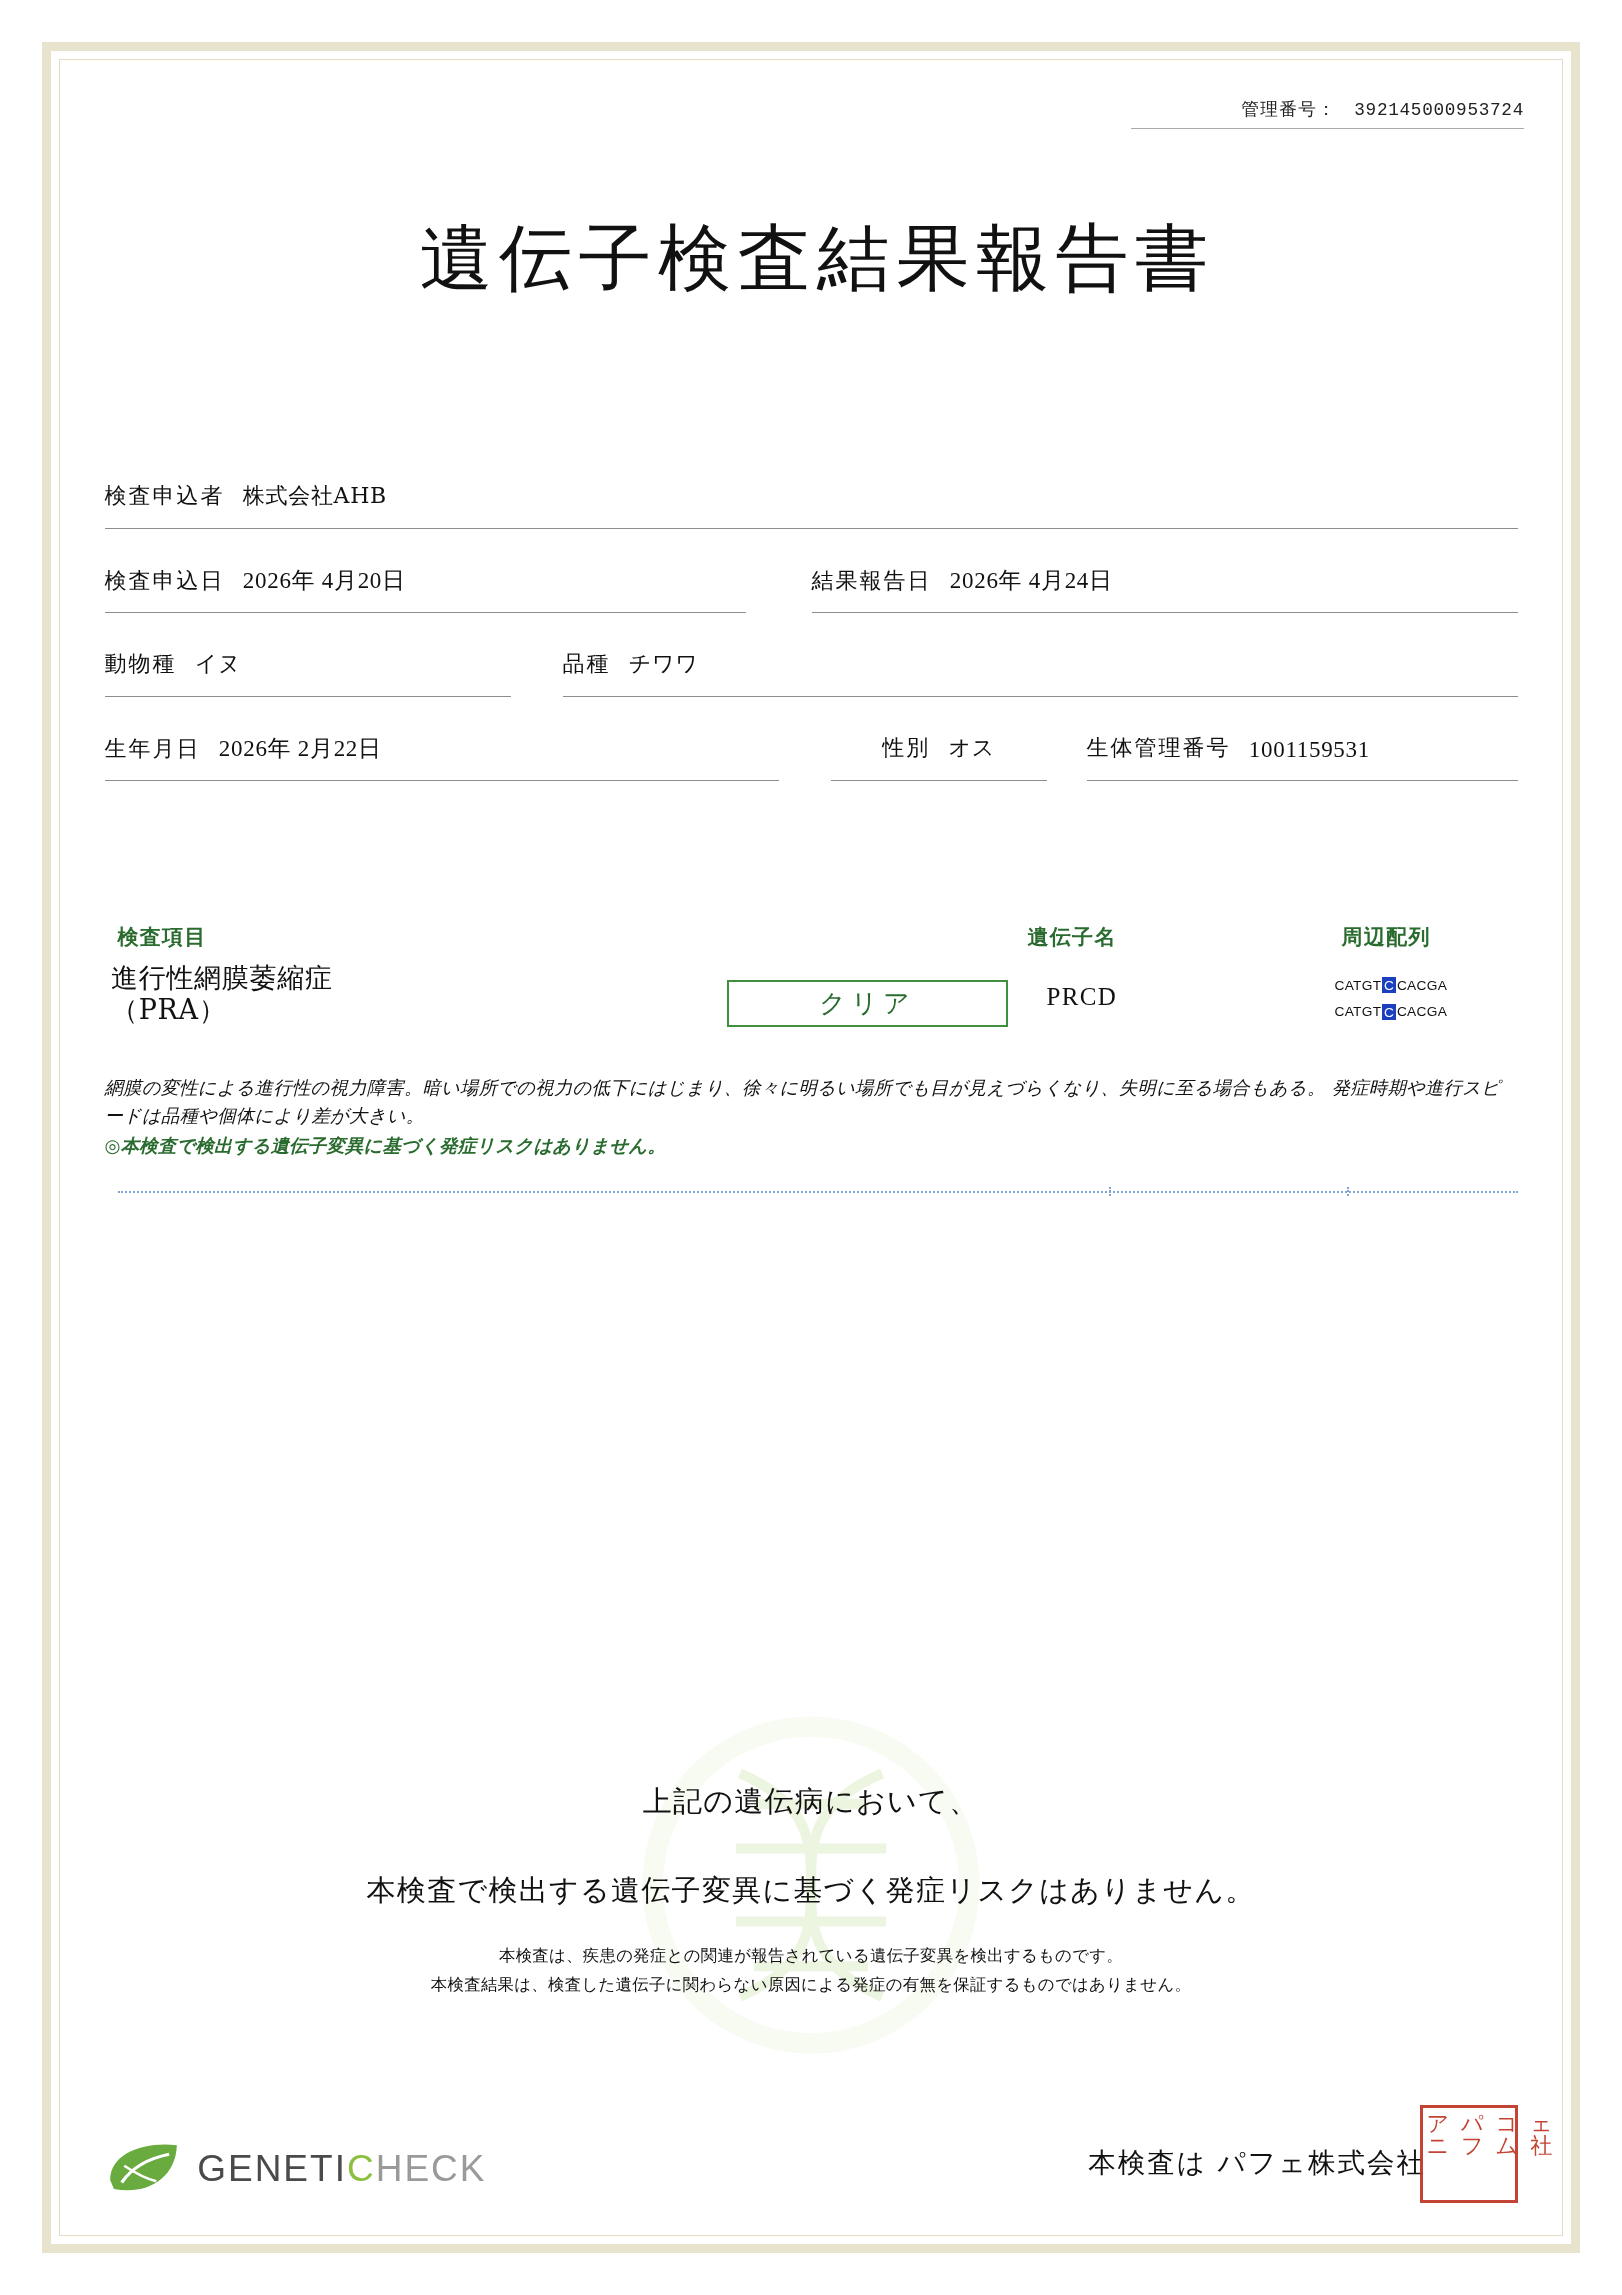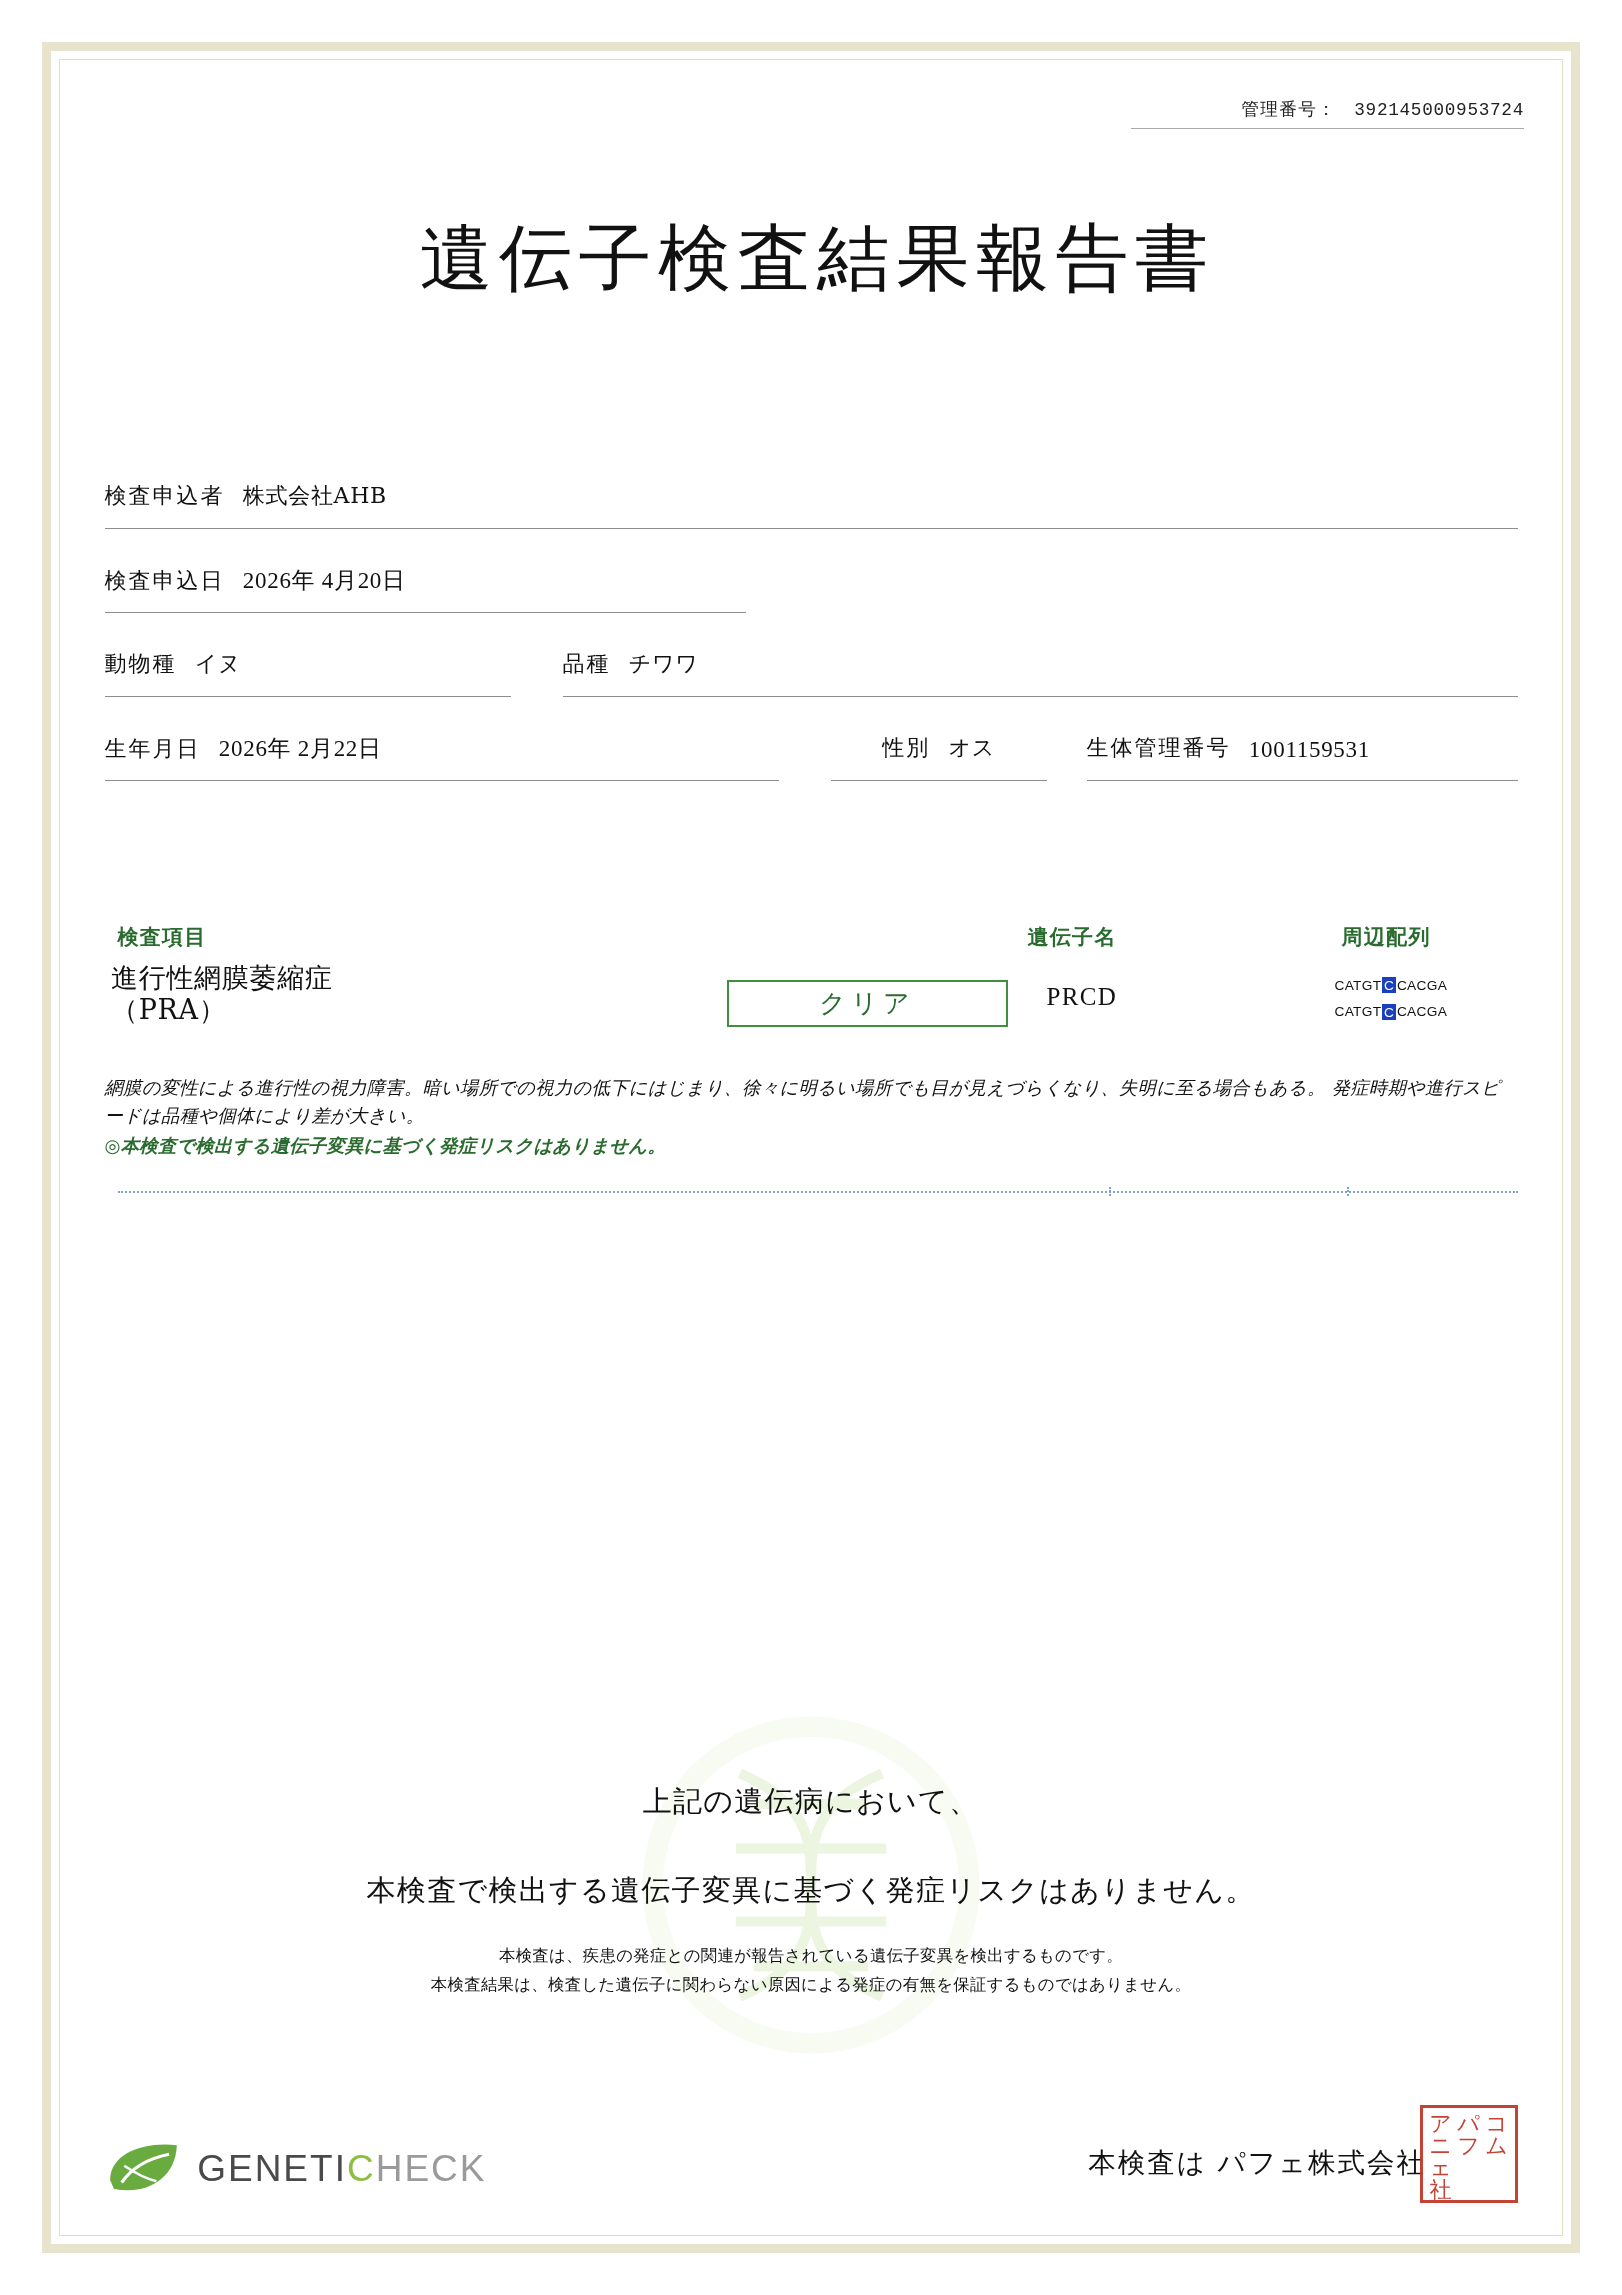--- a/index.html
+++ b/index.html
@@ -334,25 +334,26 @@
     width: 98px;
     height: 98px;
     border: 3.3px solid #c0392b;
     box-sizing: border-box;
     color: #c0392b;
     font-family: "DejaVu Serif", serif;
     font-size: 22px;
     line-height: 1.0;
     padding: 5.2px 3.9px;
     display: grid;
-    grid-template-columns: 1fr 1fr 1fr;
+    grid-template-columns: 1fr 1fr 1fr 1fr;
     grid-template-rows: 1fr 1fr;
     text-align: center;
     align-items: center;
     opacity: 0.95;
+    gap: 12px;
   }
 </style>
 </head>
 <body>
 
 <div class="page">
   <div class="frame-outer"></div>
   <div class="frame-inner"></div>
 
   <div class="content">
@@ -370,20 +371,24 @@
         <div class="fld" id="f-applicant">
           <span class="lbl">検査申込者</span>
           <span class="val">株式会社AHB</span>
         </div>
       </div>
 
       <div class="info-row">
         <div class="fld" id="f-applydate">
           <span class="lbl">検査申込日</span>
           <span class="val num">2026年 4月20日</span>
+        </div>
+        <div class="fld" id="f-reportdate">
+          <span class="lbl">結果報告日</span>
+          <span class="val num">2026年 4月24日</span>
         </div>
       </div>
 
       <div class="info-row">
         <div class="fld" id="f-species">
           <span class="lbl">動物種</span>
           <span class="val">イヌ</span>
         </div>
         <div class="fld" id="f-breed">
           <span class="lbl">品種</span>

